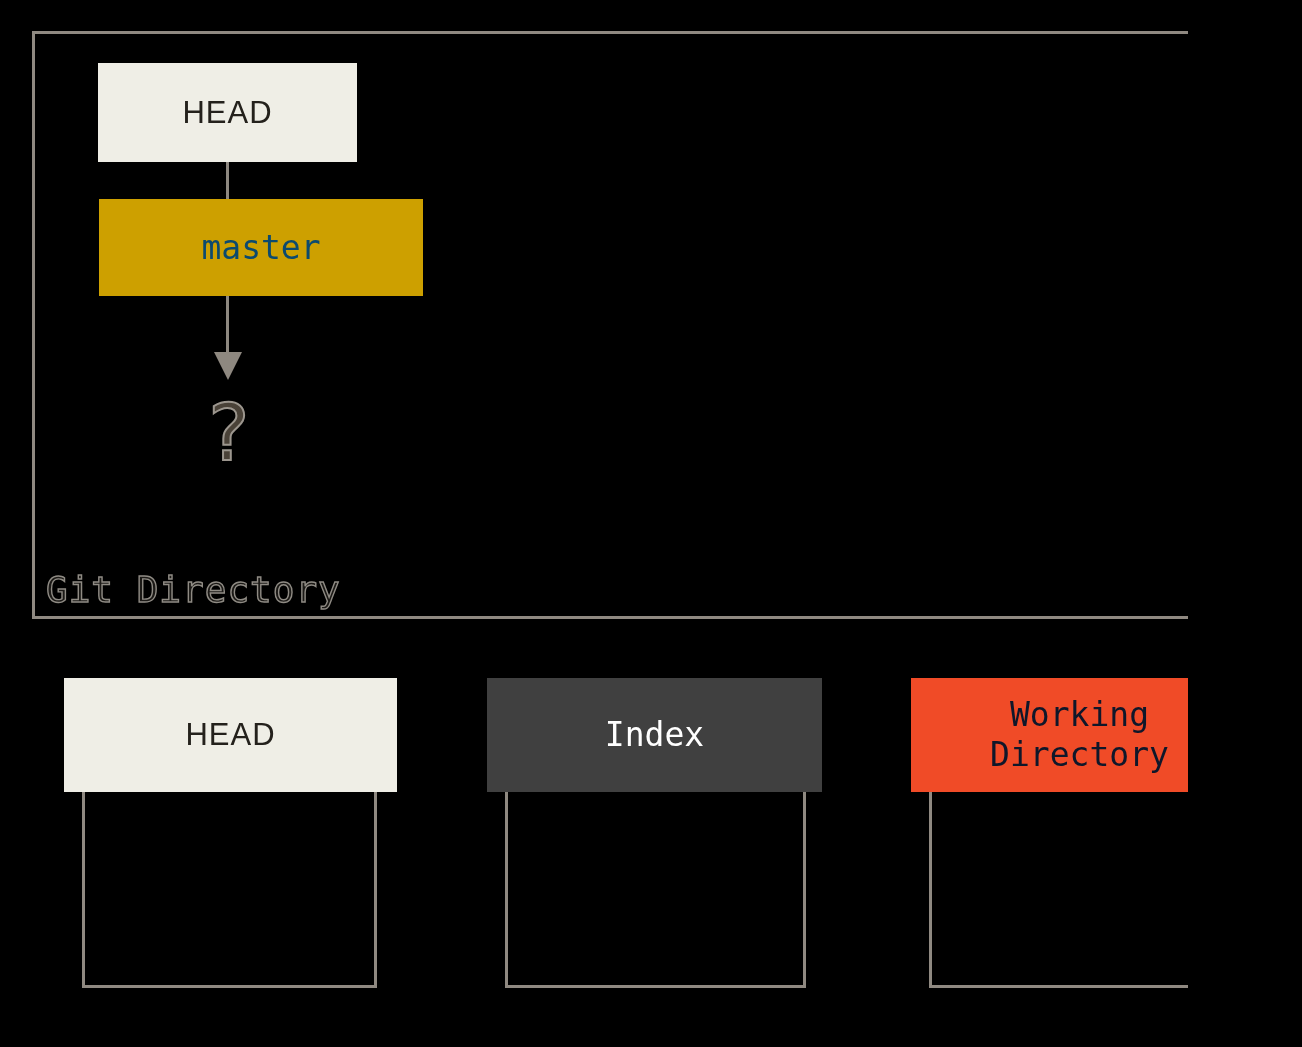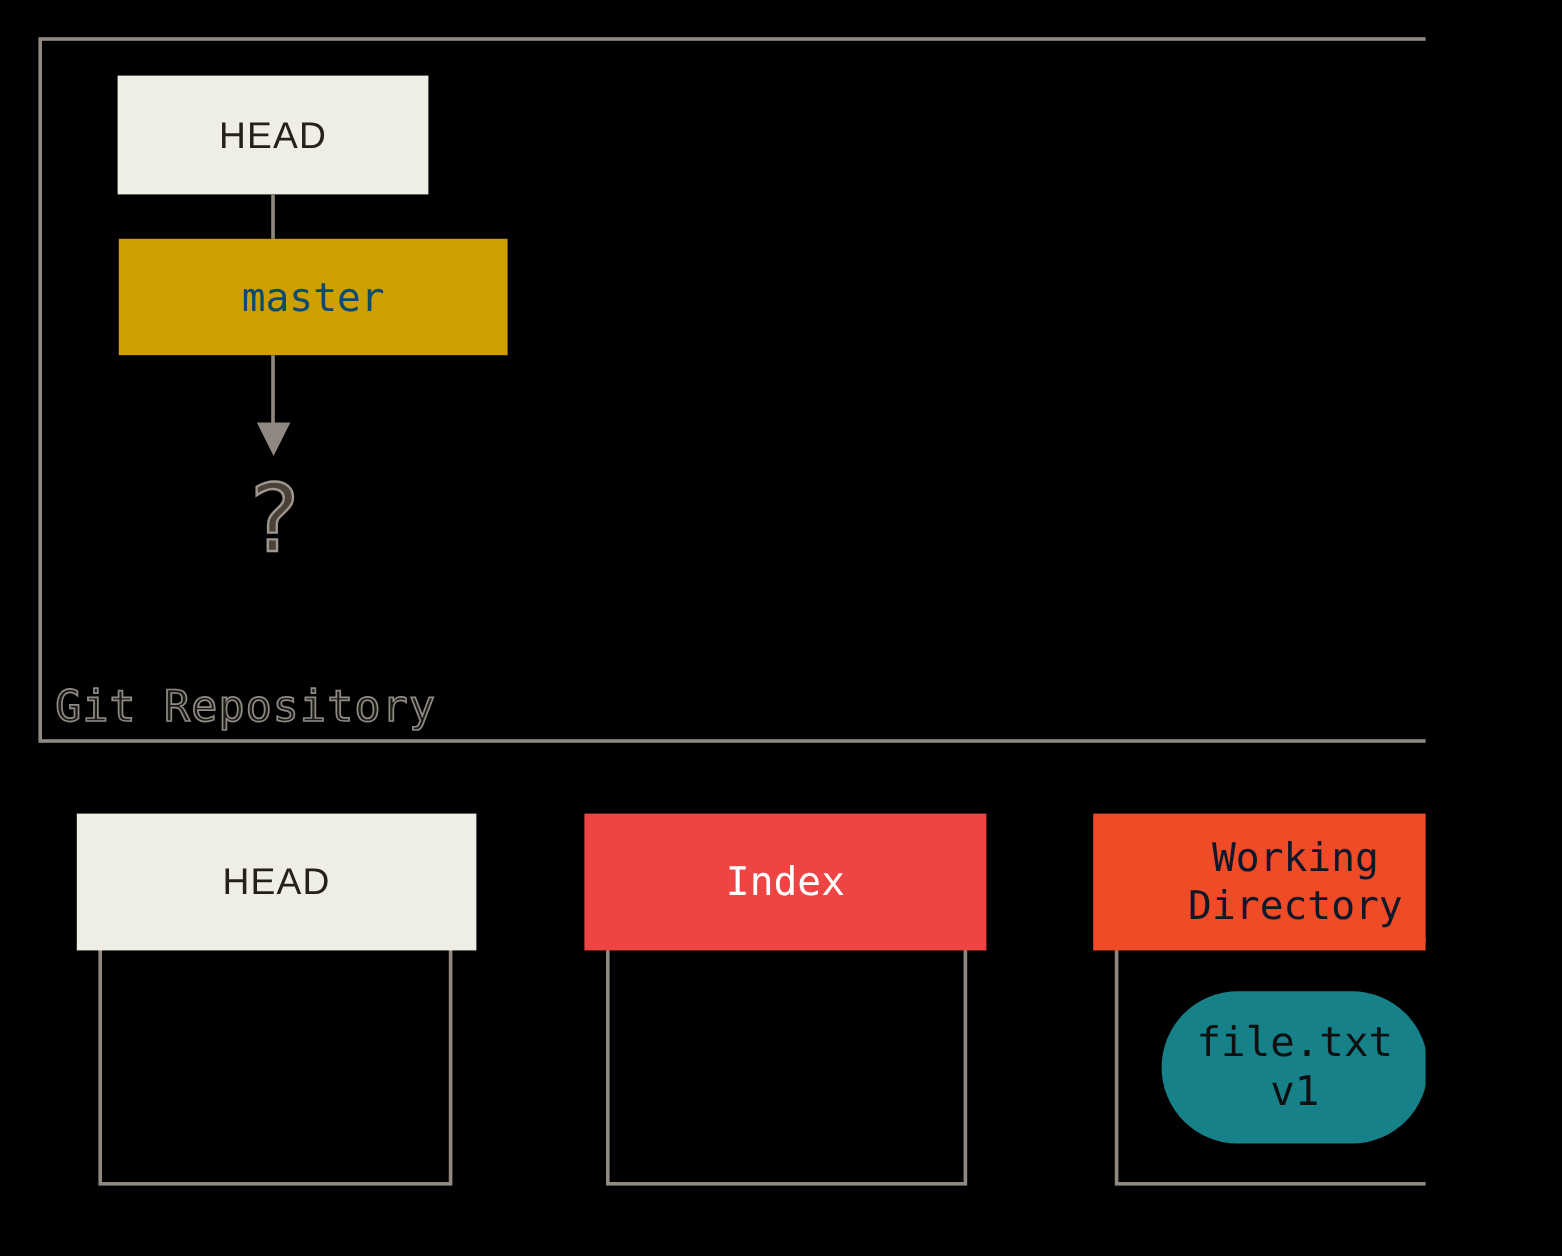--- a/index.html
+++ b/index.html
@@ -76,21 +76,21 @@
     font-size:33px;line-height:1.2;
   }
   .header-head{
     left:64px;width:333px;
     background:#efeee6;color:#24211c;
     font-family:"Liberation Sans", sans-serif;
     font-size:31px;letter-spacing:1px;
   }
   .header-index{
     left:487px;width:335px;
-    background:#ef4444;color:#ffffff;
+    background:#404040;color:#ffffff;
   }
   .header-wd{
     left:911px;width:337px;
     background:#f04b27;color:#0f172a;
     padding:0 14px;
   }
 
   .file-pill{
     left:968px;top:826px;width:222px;height:127px;
     background:#17818a;
@@ -117,35 +117,31 @@
     <span>master</span>
   </div>
 
   <div class="abs vline line2"></div>
   <div class="abs arrowhead"></div>
 
   <div class="abs qmark">
     <span>?</span>
   </div>
 
-  <div class="abs repo-label">Git Repository</div>
+  <div class="abs repo-label">Git Directory</div>
 
   <div class="abs outline outline-head"></div>
   <div class="abs fillbox col-header header-head">
     <span>HEAD</span>
   </div>
 
   <div class="abs outline outline-index"></div>
   <div class="abs fillbox col-header header-index">
     <span>Index</span>
   </div>
 
   <div class="abs outline outline-wd"></div>
   <div class="abs fillbox col-header header-wd">
     <span>Working Directory</span>
   </div>
 
-  <div class="abs file-pill">
-    <div>file.txt</div>
-    <div>v1</div>
-  </div>
 
 </div>
 
 </body></html>

